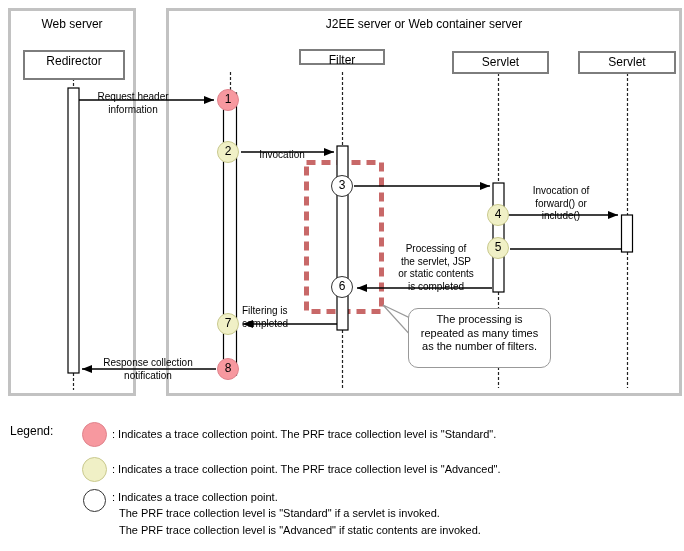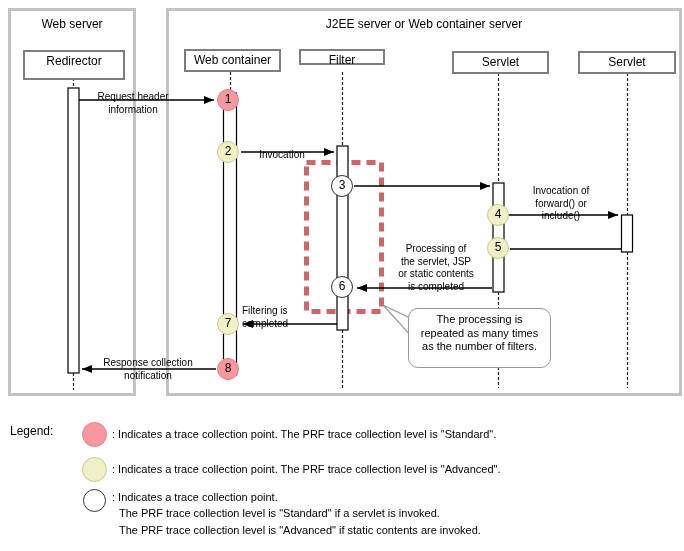--- a/index.html
+++ b/index.html
@@ -93,21 +93,20 @@
       <line x1="354" y1="186" x2="490" y2="186" marker-end="url(#ah)"></line>
       <line x1="505" y1="215" x2="618" y2="215" marker-end="url(#ah)"></line>
       <line x1="621" y1="249" x2="510" y2="249"></line>
       <line x1="492" y1="288" x2="357" y2="288" marker-end="url(#ah)"></line>
       <line x1="337" y1="324" x2="243" y2="324" marker-end="url(#ah)"></line>
       <line x1="216" y1="369" x2="82" y2="369" marker-end="url(#ah)"></line>
     </g>
   </svg>
 
   <div class="pbox" style="left:23px;top:50px;width:102px;height:30px;">Redirector</div>
-  <div class="pbox" style="left:184px;top:49px;width:97px;height:23px;">Web container</div>
   <div class="pbox" style="left:299px;top:49px;width:86px;height:16px;">Filter</div>
   <div class="pbox" style="left:452px;top:51px;width:97px;height:23px;">Servlet</div>
   <div class="pbox" style="left:578px;top:51px;width:98px;height:23px;">Servlet</div>
 
   <div class="msg" style="left:73px;top:75px;width:120px;">Request header
 information</div>
   <div class="msg" style="left:250px;top:133px;width:64px;">Invocation</div>
   <div class="msg" style="left:511px;top:169px;width:100px;">Invocation of
 forward() or
 include()</div>

